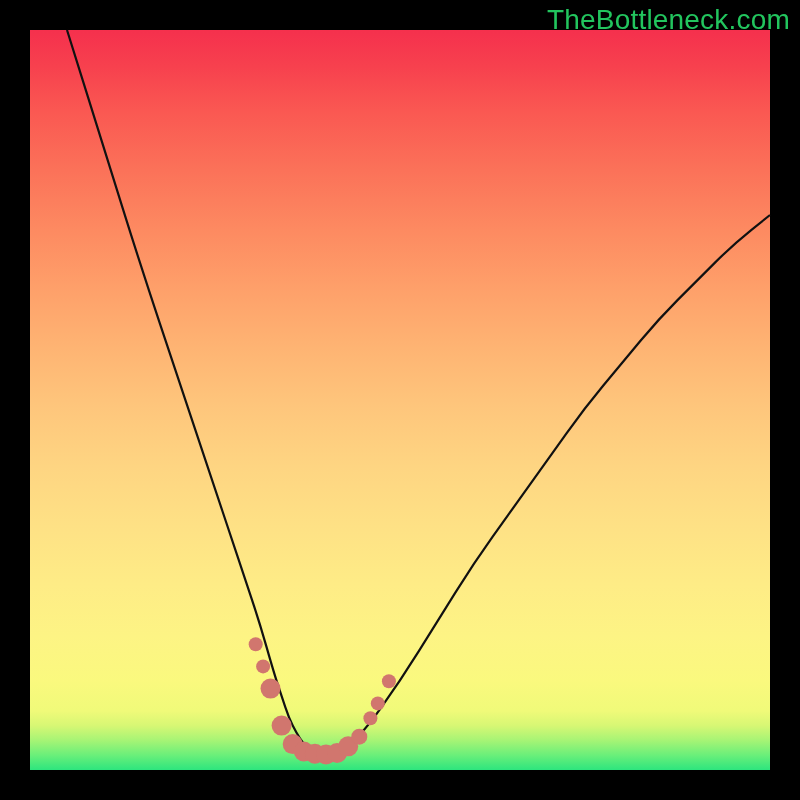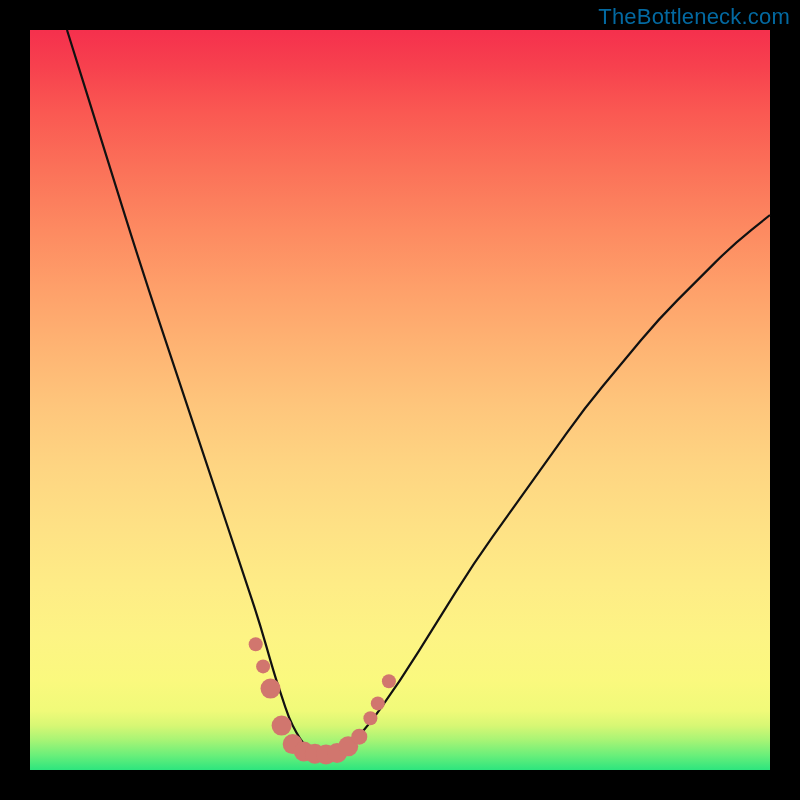--- a/index.html
+++ b/index.html
@@ -43,22 +43,22 @@
       #fb7259 81%,
       #fa5852 89%,
       #f7414e 95%,
       #f5304d 100%
     );
   }
   .watermark {
     position: absolute;
     top: 4px;
     right: 10px;
-    color: #0369a1;
-    font-size: 22px;
+    color: #22c55e;
+    font-size: 28px;
     letter-spacing: 0.2px;
     font-weight: 400;
     text-align: center;
   }
   svg.curve {
     position: absolute;
     top: 0;
     left: 0;
     width: 740px;
     height: 740px;

